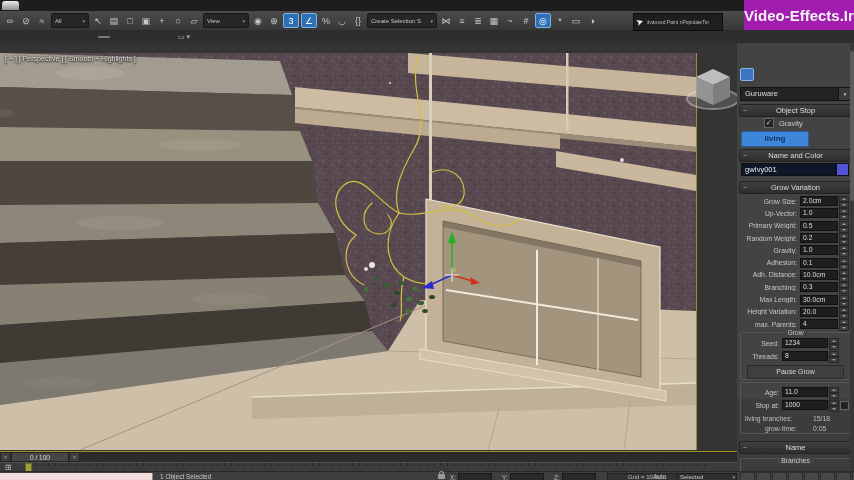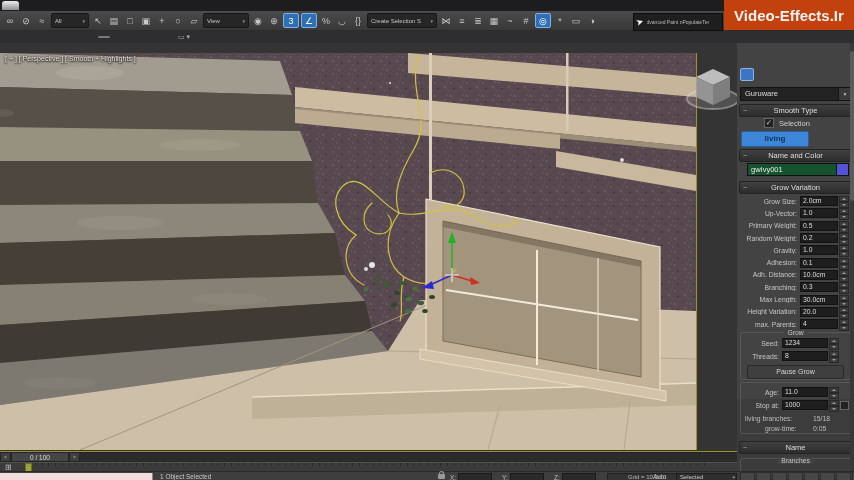--- a/index.html
+++ b/index.html
@@ -4,21 +4,21 @@
 <style>
   html,body{margin:0;padding:0;background:#222;}
   #root{position:relative;width:854px;height:480px;background:#3c3c3c;overflow:hidden;
         font-family:"Liberation Sans",sans-serif;-webkit-font-smoothing:antialiased;}
   
   .menubar{position:absolute;left:0;top:0;width:854px;height:11px;background:#1d1d1f;
            display:flex;align-items:center;padding-left:2px;z-index:20;}
   .appbtn{width:17px;height:9px;border-radius:3px 3px 0 0;background:linear-gradient(#ececec,#8f8f8f);margin-right:5px;flex:0 0 auto;}
   .menu-item{color:#cfcfcf;font-size:7px;padding:0 7px;white-space:nowrap;}
   
-  .watermark{position:absolute;right:0;top:0;width:130px;height:30px;background:#c2410c;
+  .watermark{position:absolute;right:0;top:0;width:110px;height:30px;background:#a21caf;
              color:#f2f2f2;font-weight:bold;font-size:15px;display:flex;align-items:center;
              justify-content:center;z-index:40;letter-spacing:0px;}
   
   .toolbar{position:absolute;left:0;top:11px;width:854px;height:19px;
            background:linear-gradient(#4b4b4b,#383838);border-bottom:1px solid #2c2c2c;
            display:flex;align-items:center;padding-left:3px;z-index:10;}
   .tbi{height:14px;min-width:14px;display:flex;align-items:center;justify-content:center;
        color:#c9c9c9;font-size:9px;margin-right:2px;border-radius:2px;flex:0 0 auto;}
   .tbi.on{background:#2f6fb4;border:1px solid #7fb2e8;color:#fff;height:13px;}
   .tbi .l,.tbi .da{display:none;}
@@ -91,21 +91,21 @@
   .pdrop .ab{position:absolute;right:0;top:0;width:12px;height:12px;background:#3a3a3a;border-left:1px solid #151515;
              text-align:center;font-size:5px;color:#bbb;line-height:12px;}
   .rhead{position:absolute;left:2px;width:111px;height:11px;background:linear-gradient(#404040,#2d2d2d);
          border:1px solid #232323;border-radius:2px;color:#dedede;font-size:7.5px;text-align:center;line-height:11px;}
   .rhead i{position:absolute;left:3px;font-style:normal;color:#aaa;}
   .agrow{position:absolute;left:22px;top:75px;display:flex;align-items:center;}
   .chk{width:8px;height:8px;background:#222;border:1px solid #666;color:#ddd;font-size:7px;line-height:8px;text-align:center;}
   .agrow span{font-size:7.5px;color:#ccc;margin-left:5px;}
   .gwivy-btn{position:absolute;left:4px;top:88px;width:66px;height:14px;background:#3d86d8;border:1px solid #2a5f9e;
              border-radius:2px;color:#0e3560;font-size:8px;text-align:center;line-height:14px;font-weight:bold;}
-  .name-input{position:absolute;left:10px;top:120px;width:90px;height:11px;background:#14532d;border:1px solid #101010;
+  .name-input{position:absolute;left:4px;top:120px;width:90px;height:11px;background:#0f172a;border:1px solid #101010;
               color:#ececec;font-size:7.5px;line-height:11px;padding-left:3px;}
   .swatch{position:absolute;left:99px;top:120px;width:11px;height:11px;background:#5353d8;border:1px solid #111;}
   .gplist{position:absolute;left:0;top:152px;width:117px;}
   .prow{height:12.3px;display:flex;align-items:center;}
   .plabel{width:60px;text-align:right;font-size:6.8px;color:#c6c6c6;padding-right:3px;white-space:nowrap;overflow:hidden;flex:0 0 auto;}
   .pfield{width:34px;height:8px;background:#1e1e1e;border:1px solid #121212;color:#ddd;font-size:6.8px;
           line-height:8px;padding-left:2px;flex:0 0 auto;white-space:nowrap;overflow:hidden;}
   .spin{width:8px;height:10px;margin-left:1px;flex:0 0 auto;}
   .spin b{display:block;width:8px;height:4px;background:#3c3c3c;border:1px solid #282828;position:relative;margin-bottom:0px;}
   .spin b:after{content:"";position:absolute;left:2px;}
@@ -454,24 +454,24 @@
         <span class="pcat"></span>
         <span class="pcat"></span>
         <span class="pcat"></span>
         <span class="pcat"></span>
     </div>
     <div class="pdrop">
       <span>Guruware</span>
       <span class="ab">▼</span>
     </div>
 
-    <div class="rhead" style="top:61px"><i>−</i><span>Smooth Type</span></div>
+    <div class="rhead" style="top:61px"><i>−</i><span>Object Stop</span></div>
     <div class="agrow">
       <span class="chk">✓</span>
-      <span>Selection</span>
+      <span>Gravity</span>
     </div>
     <div class="gwivy-btn">living</div>
 
     <div class="rhead" style="top:106px"><i>−</i><span>Name and Color</span></div>
     <div class="name-input">gwIvy001</div>
     <div class="swatch" style="background: rgb(83, 83, 216);"></div>
 
     <div class="rhead" style="top:138px"><i>−</i><span>Grow Variation</span></div>
     <div class="gplist">
       <div class="prow">

